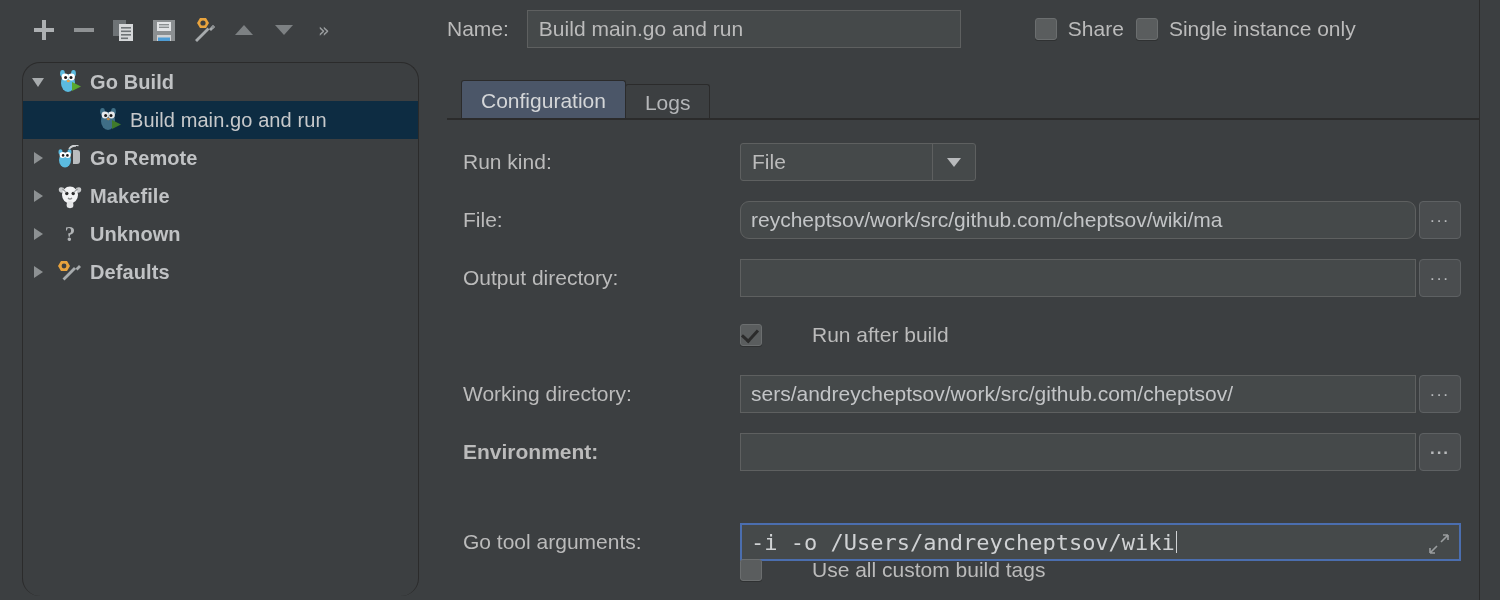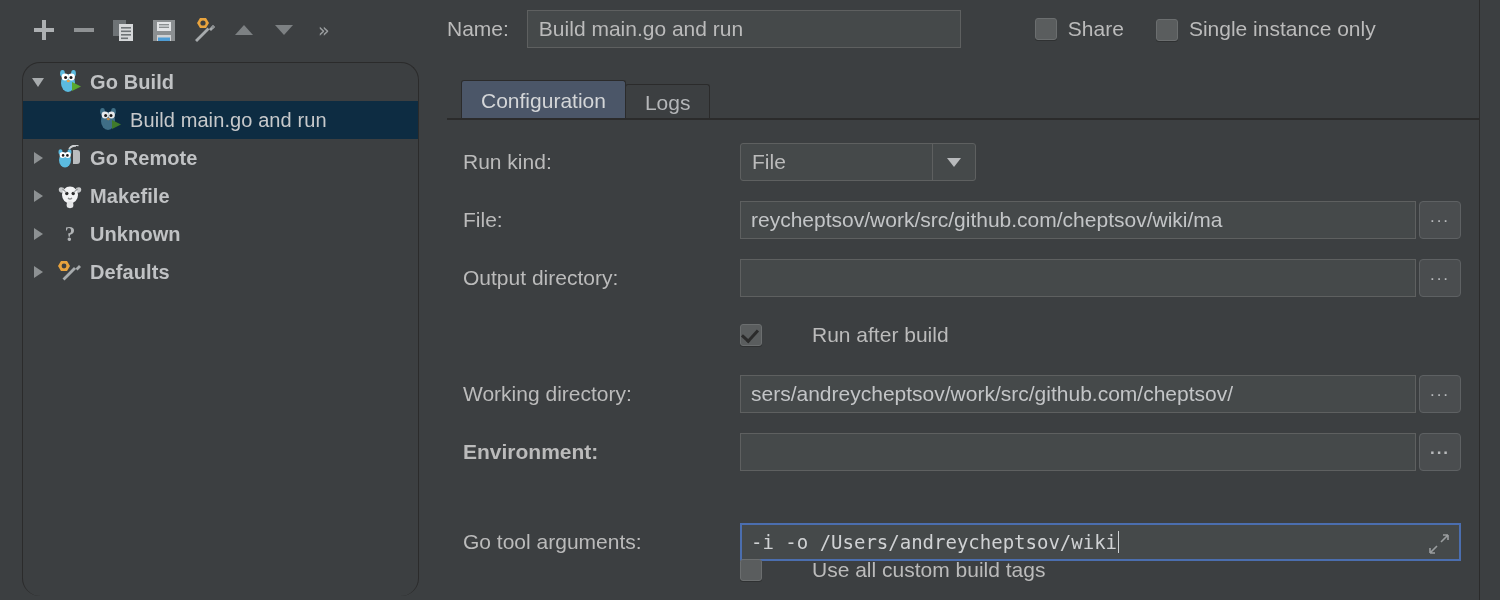--- a/index.html
+++ b/index.html
@@ -147,21 +147,21 @@
     width: 7px; height: 13px;
     border: solid #2b2b2b;
     border-width: 0 3px 3px 0;
     transform: rotate(42deg);
   }
   .cbx-label {
     font-size: 21px; color: #bbbbbb;
     margin-left: 11px;
   }
   #share-group { margin-left: 74px; }
-  #single-group { margin-left: 32px; align-items: flex-end; }
+  #single-group { margin-left: 12px; }
 
   
   #tabs {
     position: absolute; left: 461px; top: 80px;
     display: flex; align-items: flex-end;
   }
   .tab {
     height: 38px;
     display: flex; align-items: center;
     padding: 0 19px;
@@ -213,21 +213,21 @@
     padding-left: 10px;
     font-size: 21px;
     color: #c3c5c7;
     overflow: hidden;
     white-space: nowrap;
   }
   .finput.focused {
     border: 2px solid #4b6eaf;
     background: #45494a;
     font-family: "DejaVu Sans Mono", monospace;
-    font-size: 19px;
+    font-size: 22px;
     color: #d0d2d4;
     padding-left: 9px;
   }
   .caret {
     display: inline-block;
     width: 1px; height: 22px;
     background: #d0d2d4;
     margin-left: 1px;
     vertical-align: middle;
   }
@@ -499,21 +499,21 @@
       <div id="runkind-combo">
         <div id="runkind-value">File</div>
         <div id="runkind-arrow">
           <span class="tri"></span>
         </div>
       </div>
     </div>
 
     <div class="frow" style="top:72px; width:100%;">
       <div class="flabel">File:</div>
-      <div class="finput" style="left:293px; width:676px;">reycheptsov/work/src/github.com/cheptsov/wiki/ma</div>
+      <div class="finput" style="left:293px; width:676px;border-radius:9px;">reycheptsov/work/src/github.com/cheptsov/wiki/ma</div>
       <div class="browse-btn" style="left:972px;">...</div>
     </div>
 
     <div class="frow" style="top:130px; width:100%;">
       <div class="flabel">Output directory:</div>
       <div class="finput" style="left:293px; width:676px;"></div>
       <div class="browse-btn" style="left:972px;">...</div>
     </div>
 
     <div class="inline-cbx" style="left:293px; top:195px;">

